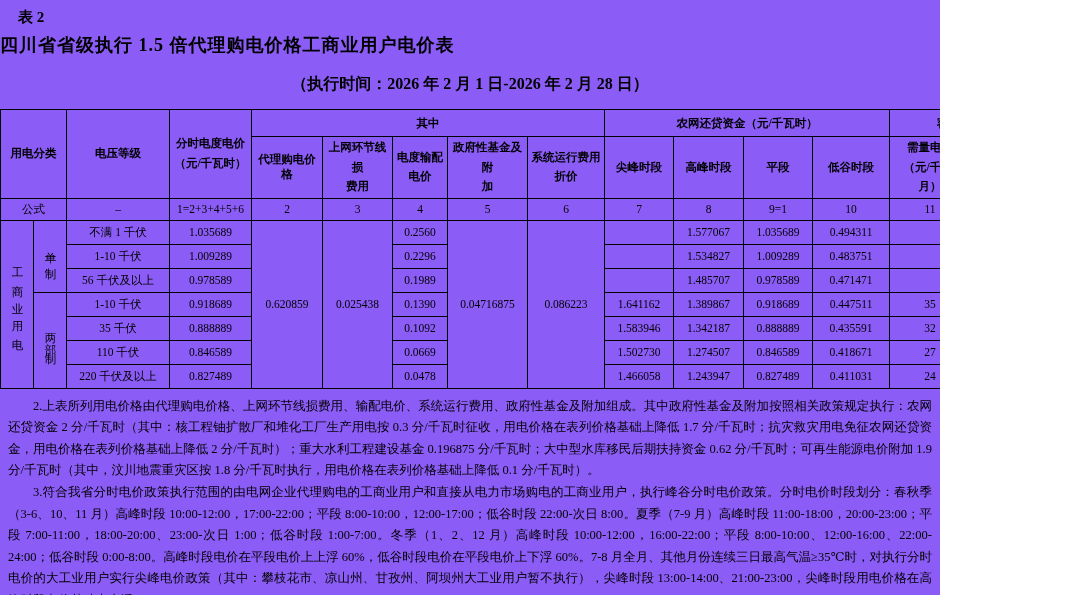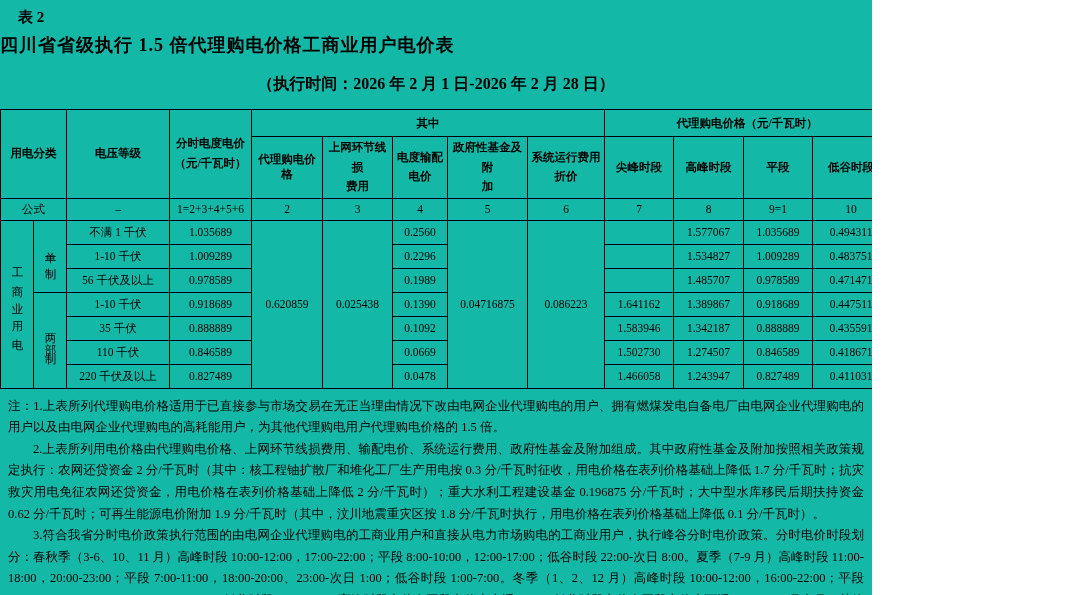--- a/index.html
+++ b/index.html
@@ -1,21 +1,21 @@
 <!DOCTYPE html>
 <html lang="zh"><head>
 <meta charset="utf-8">
 <style>
   * { margin: 0; padding: 0; box-sizing: border-box; }
   html, body { background: #ffffff; }
   .page {
     position: relative;
-    width: 872px;
+    width: 940px;
     height: 595px;
-    background: #14b8a6;
+    background: #8b5cf6;
     overflow: hidden;
     font-family: "Liberation Serif", "DejaVu Serif", serif;
     color: #000;
   }
   .table-label {
     position: absolute;
     left: 18px; top: 8px;
     font-size: 15px;
     font-weight: bold;
   }
@@ -96,21 +96,21 @@
         <col style="width:81px">
         <col style="width:94px">
     </colgroup>
     <tbody>
       <tr class="hdr1">
         <th colspan="2" rowspan="2">用电分类</th>
         <th rowspan="2">电压等级</th>
         <th rowspan="2" class="prewrap">分时电度电价
 （元/千瓦时）</th>
         <th colspan="5">其中</th>
-        <th colspan="4">代理购电价格（元/千瓦时）</th>
+        <th colspan="4">农网还贷资金（元/千瓦时）</th>
         <th colspan="2">容（需）量电价</th>
       </tr>
       <tr class="hdr2">
         <th>代理购电价格</th>
         <th class="prewrap">上网环节线损
 费用</th>
         <th class="prewrap">电度输配
 电价</th>
         <th class="prewrap">政府性基金及附
 加</th>
@@ -223,18 +223,17 @@
         <td>1.243947</td>
         <td>0.827489</td>
         <td>0.411031</td>
         <td>24</td>
         <td>15</td>
       </tr>
     </tbody>
   </table>
 
   <div class="notes">
-    <p>注：1.上表所列代理购电价格适用于已直接参与市场交易在无正当理由情况下改由电网企业代理购电的用户、拥有燃煤发电自备电厂由电网企业代理购电的用户以及由电网企业代理购电的高耗能用户，为其他代理购电用户代理购电价格的 1.5 倍。</p>
     <p class="indent">2.上表所列用电价格由代理购电价格、上网环节线损费用、输配电价、系统运行费用、政府性基金及附加组成。其中政府性基金及附加按照相关政策规定执行：农网还贷资金 2 分/千瓦时（其中：核工程铀扩散厂和堆化工厂生产用电按 0.3 分/千瓦时征收，用电价格在表列价格基础上降低 1.7 分/千瓦时；抗灾救灾用电免征农网还贷资金，用电价格在表列价格基础上降低 2 分/千瓦时）；重大水利工程建设基金 0.196875 分/千瓦时；大中型水库移民后期扶持资金 0.62 分/千瓦时；可再生能源电价附加 1.9 分/千瓦时（其中，汶川地震重灾区按 1.8 分/千瓦时执行，用电价格在表列价格基础上降低 0.1 分/千瓦时）。</p>
     <p class="indent">3.符合我省分时电价政策执行范围的由电网企业代理购电的工商业用户和直接从电力市场购电的工商业用户，执行峰谷分时电价政策。分时电价时段划分：春秋季（3-6、10、11 月）高峰时段 10:00-12:00，17:00-22:00；平段 8:00-10:00，12:00-17:00；低谷时段 22:00-次日 8:00。夏季（7-9 月）高峰时段 11:00-18:00，20:00-23:00；平段 7:00-11:00，18:00-20:00、23:00-次日 1:00；低谷时段 1:00-7:00。冬季（1、2、12 月）高峰时段 10:00-12:00，16:00-22:00；平段 8:00-10:00、12:00-16:00、22:00-24:00；低谷时段 0:00-8:00。高峰时段电价在平段电价上上浮 60%，低谷时段电价在平段电价上下浮 60%。7-8 月全月、其他月份连续三日最高气温≥35℃时，对执行分时电价的大工业用户实行尖峰电价政策（其中：攀枝花市、凉山州、甘孜州、阿坝州大工业用户暂不执行），尖峰时段 13:00-14:00、21:00-23:00，尖峰时段用电价格在高峰时段电价基础上上浮 20%。</p>
   </div>
 
 </div>
 
 </body></html>

